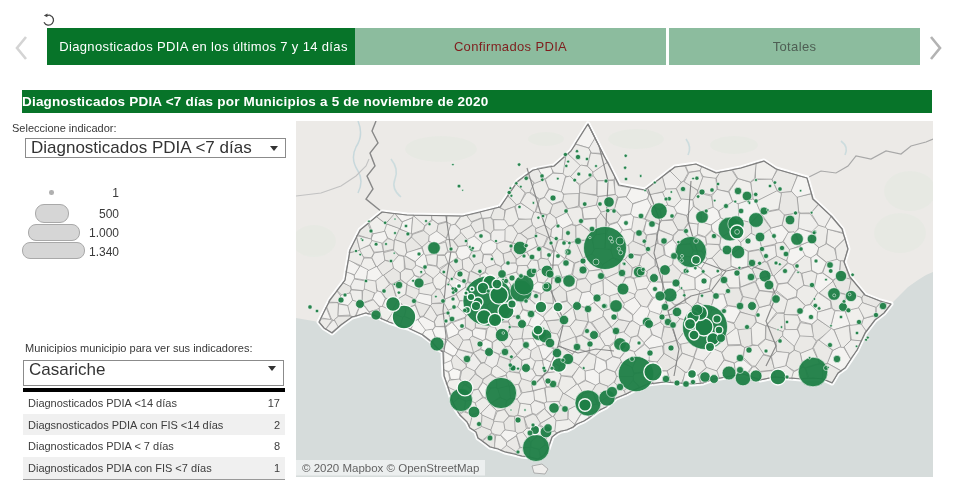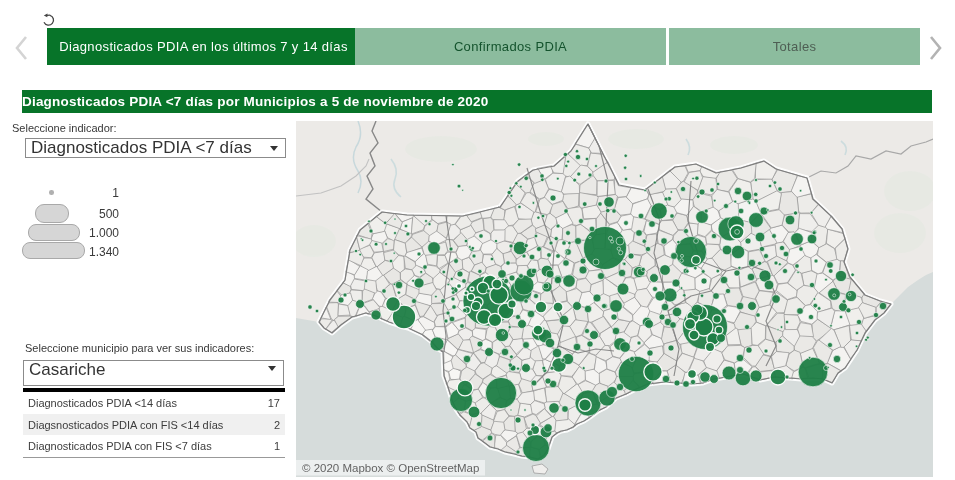--- a/index.html
+++ b/index.html
@@ -1,20 +1,20 @@
 <!DOCTYPE html>
 <html><head><meta charset="utf-8">
 <style>
 * { margin:0; padding:0; box-sizing:border-box; }
 html,body { width:955px; height:480px; background:#fff; font-family:"Liberation Sans", sans-serif; overflow:hidden; }
 #root { position:relative; width:955px; height:480px; }
 .abs { position:absolute; }
 .tab { position:absolute; top:28px; height:37px; display:flex; align-items:center; justify-content:center; font-size:13px; letter-spacing:0.35px; }
 #tab1 { left:39px; width:313px; background:#077429; color:#fff;margin-left:8px; }
-#tab2 { left:355px; width:311px; background:#8cbc9e; color:#14532d; }
+#tab2 { left:355px; width:311px; background:#8cbc9e; color:#7f1d1d; }
 #tab3 { left:669px; width:251px; background:#8cbc9e; color:#4e5e53; }
 #titlebar { position:absolute; left:22px; top:90px; width:910px; height:23px; background:#077429; color:#fff; font-size:13.5px; font-weight:bold; letter-spacing:0.2px; line-height:23px; }
 .lbl { position:absolute; font-size:11px; color:#383838; }
 .dd { position:absolute; border:1px solid #8b8b8b; background:#fff; font-size:17px; color:#333; line-height:18px; padding-left:5px; }
 .caret { position:absolute; right:7px; top:7px; width:0; height:0; border-left:4px solid transparent; border-right:4px solid transparent; border-top:5px solid #333; }
 .lgtxt { position:absolute; font-size:12px; color:#3a3a3a; width:50px; text-align:right; }
 .pill { position:absolute; background:#d6d6d6; border:1px solid #a9a9a9; }
 table { width:100%; border-collapse:collapse; font-size:11px; color:#3c3c3c; }
 td:first-child { white-space:nowrap; }
 td { height:21.7px; padding:0 5px; }
@@ -43,32 +43,36 @@
 <div class="lbl" style="left:12px;top:122px">Seleccione indicador:</div>
 <div class="dd" style="left:25px;top:138px;width:261px;height:20px">Diagnosticados PDIA &lt;7 días<span class="caret"></span></div>
 <div class="abs" style="left:49px;top:190px;width:4.5px;height:4.5px;border-radius:50%;background:#b0b0b0"></div>
 <div class="lgtxt" style="left:69px;top:186px">1</div>
 <div class="pill" style="left:35px;top:204px;width:34px;height:19px;border-radius:9px"></div>
 <div class="lgtxt" style="left:69px;top:207px">500</div>
 <div class="pill" style="left:28px;top:224px;width:52px;height:17px;border-radius:8px"></div>
 <div class="lgtxt" style="left:69px;top:226px">1.000</div>
 <div class="pill" style="left:22px;top:242px;width:63px;height:17px;border-radius:8px"></div>
 <div class="lgtxt" style="left:69px;top:245px">1.340</div>
-<div class="lbl" style="left:25px;top:342px">Seleccione municipio para ver sus indicadores:</div>
+<div class="lbl" style="left:25px;top:342px">Municipios municipio para ver sus indicadores:</div>
 <div class="dd" style="left:23px;top:360px;width:261px;height:26px">Casariche<span class="caret" style="top:5px"></span></div>
 <div id="tablebox">
       <table>
 <tbody>
           <tr>
             <td>Diagnosticados PDIA &lt;14 días</td>
             <td class="num">17</td>
           </tr>
 <tr>
             <td>Diagsnosticados PDIA con FIS &lt;14 días</td>
             <td class="num">2</td>
+          </tr>
+<tr>
+            <td>Diagnosticados PDIA &lt; 7 días</td>
+            <td class="num">8</td>
           </tr>
 <tr>
             <td>Diagnosticados PDIA con FIS &lt;7 días</td>
             <td class="num">1</td>
           </tr>
 </tbody>
       </table>
     </div>
 <div id="mapwrap"><svg id="map" width="637" height="356" viewBox="0 0 637 356">
 <rect x="0" y="0" width="637" height="356" fill="#eceae7"></rect>

